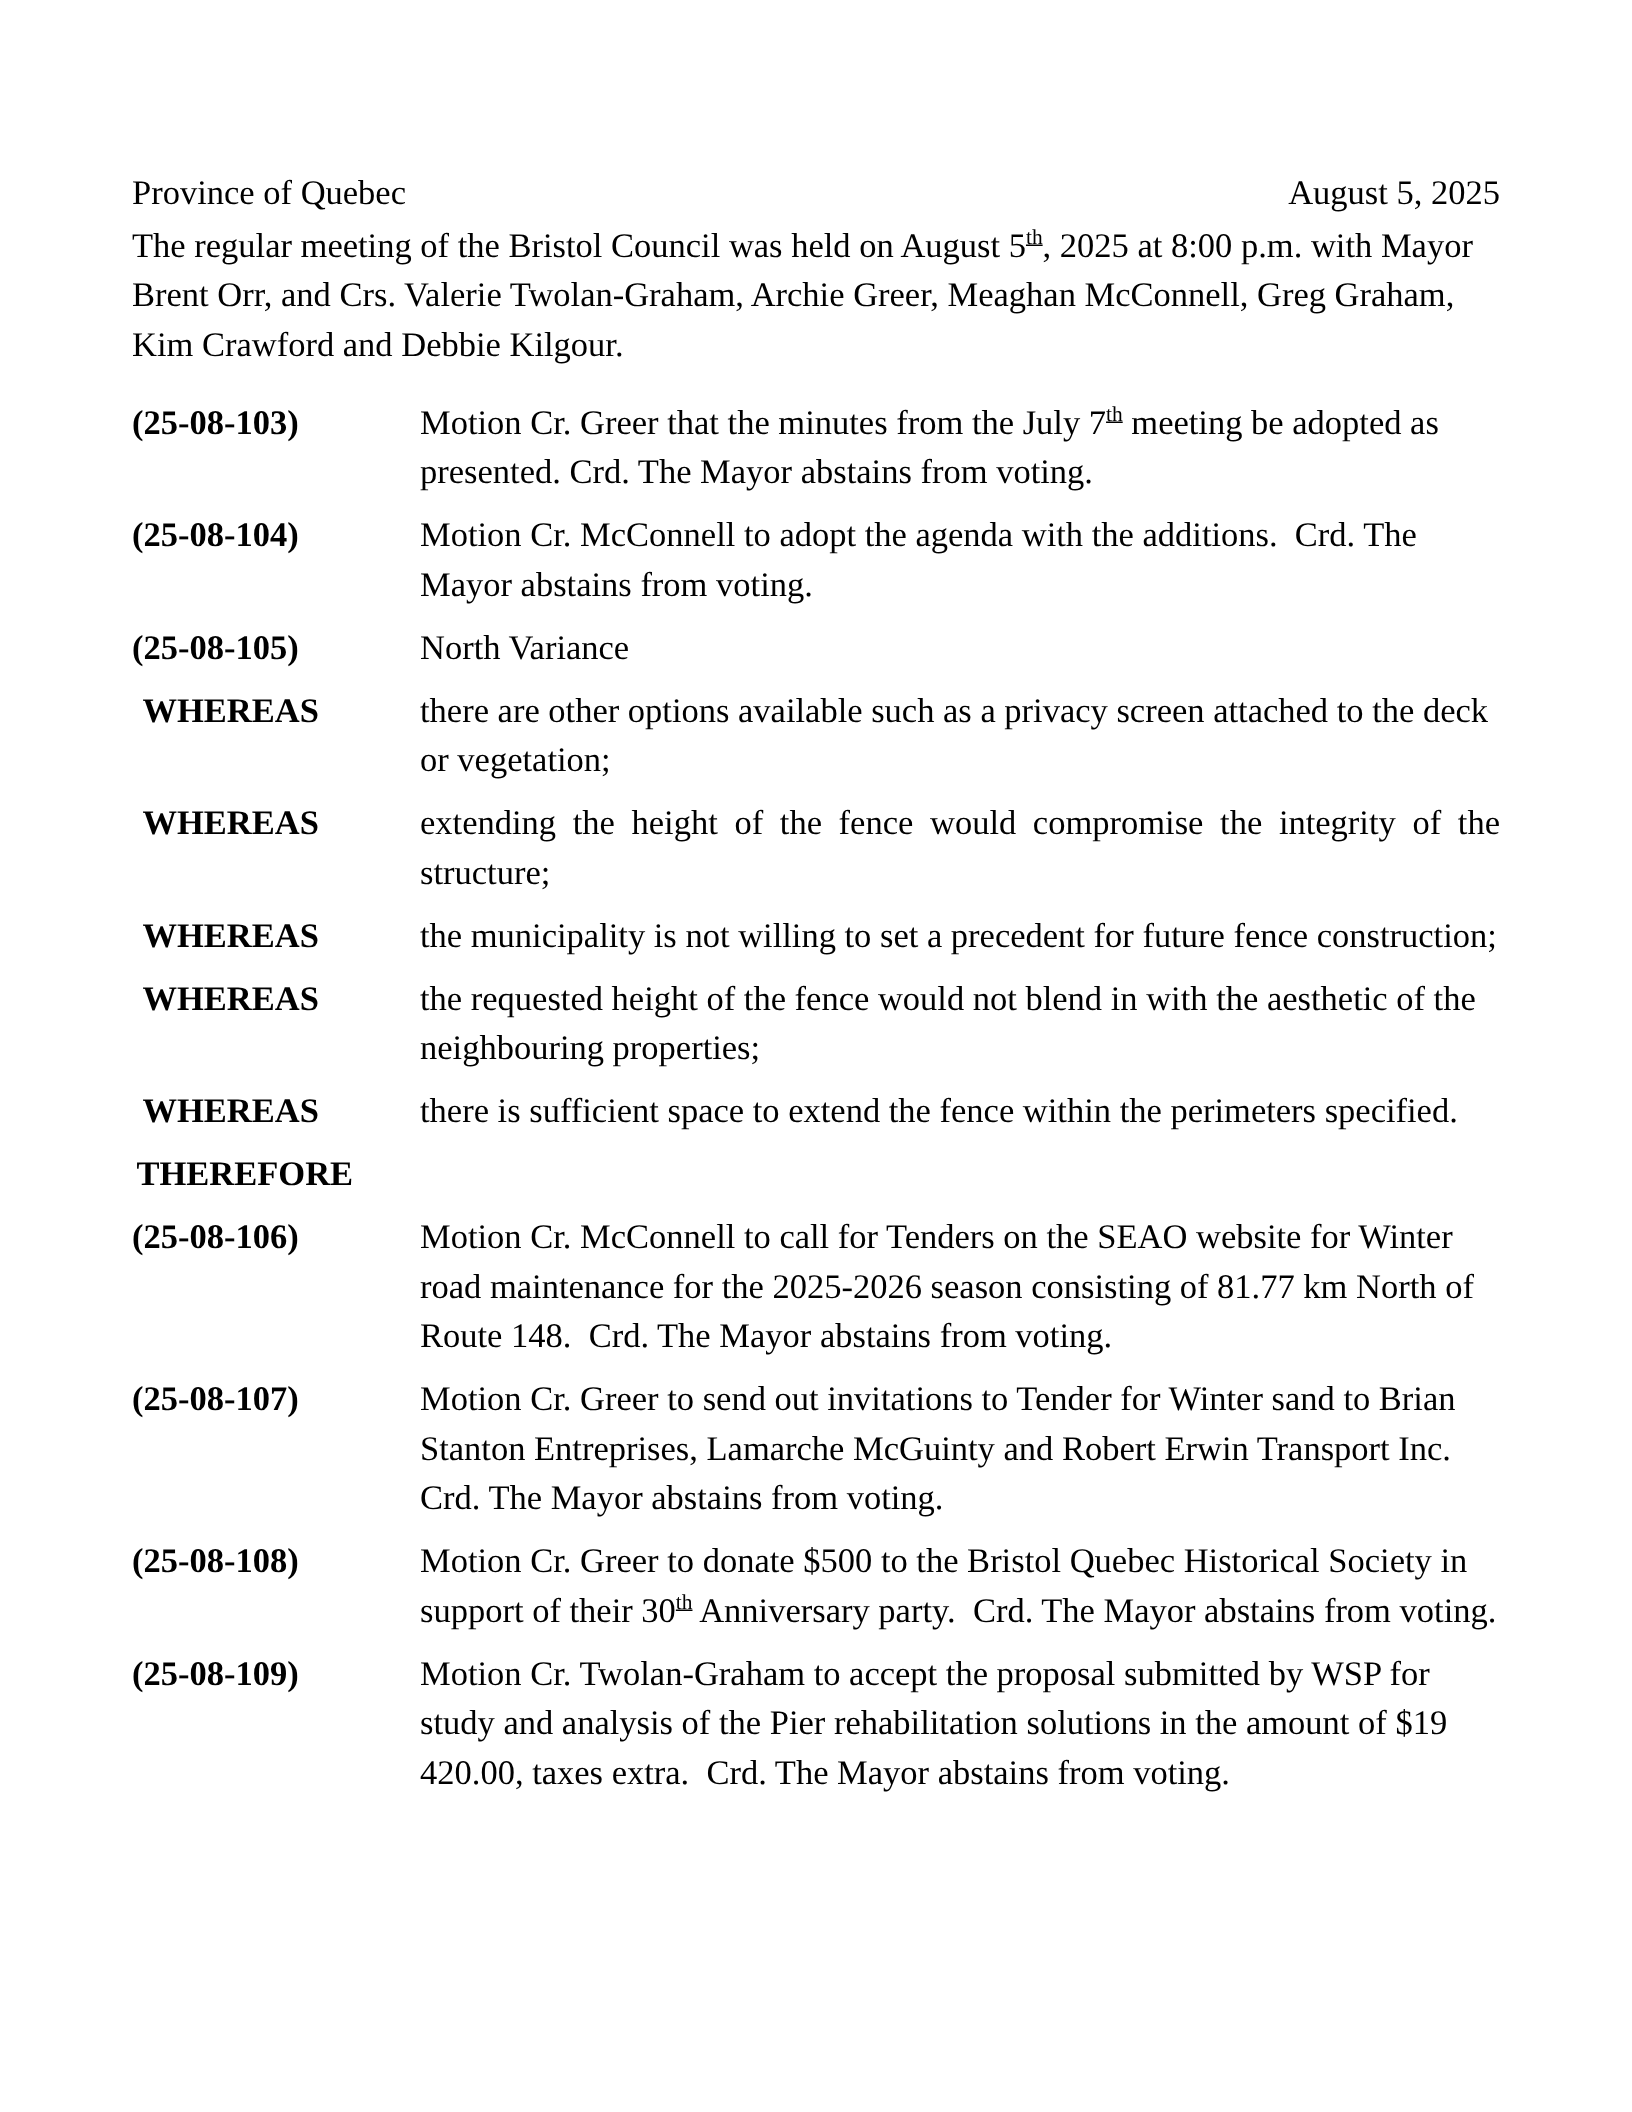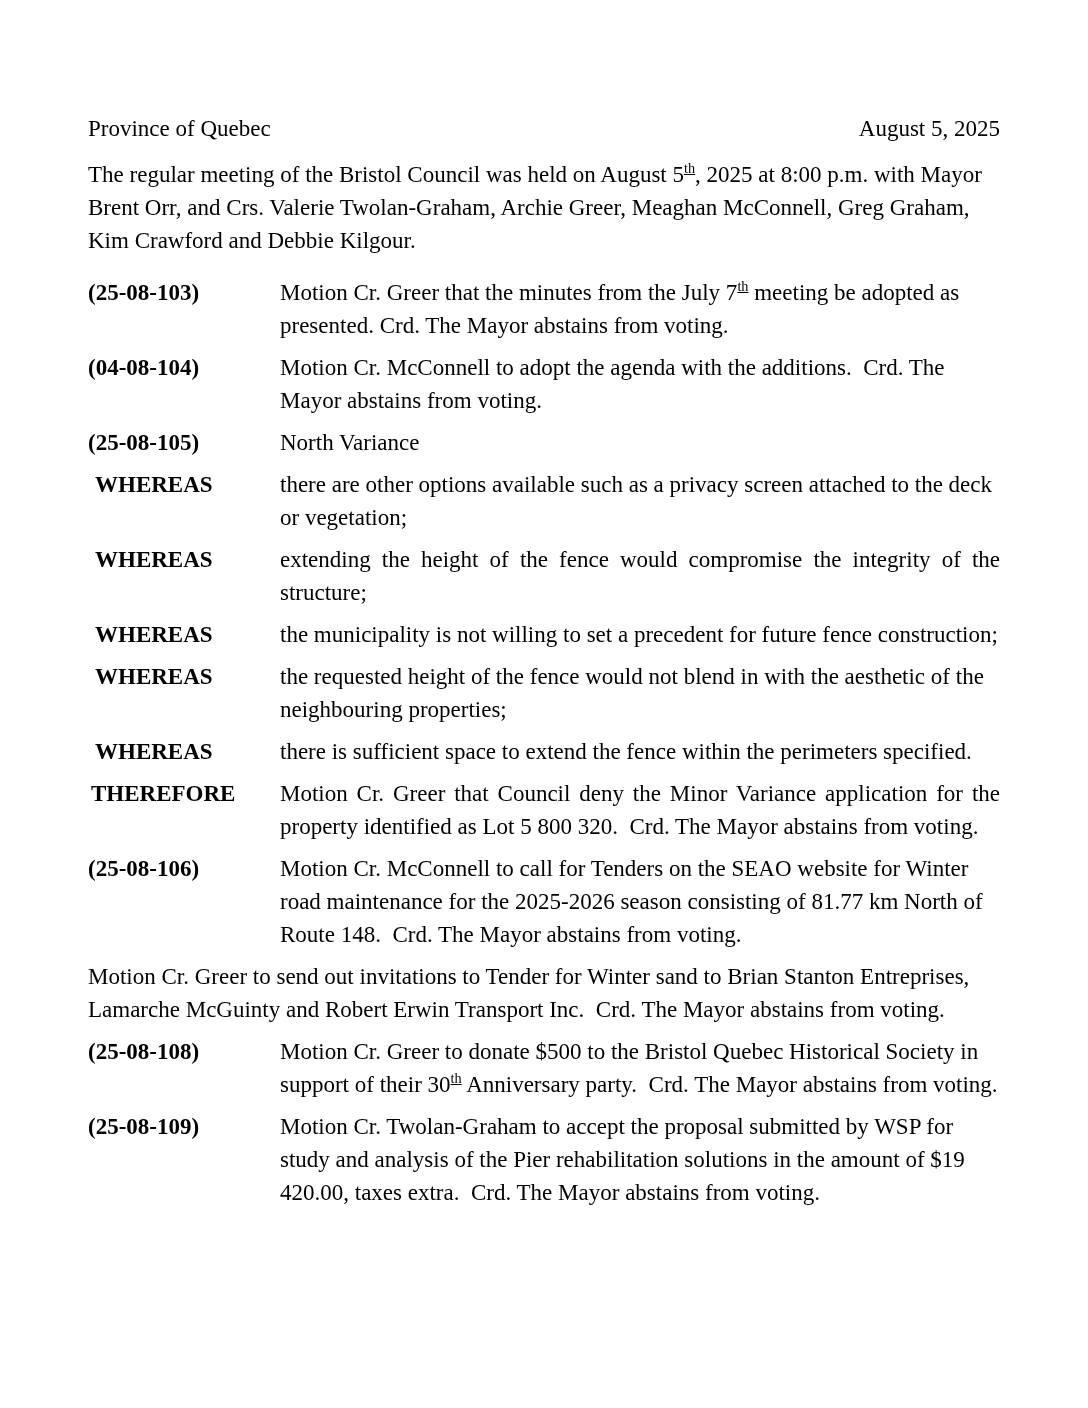--- a/index.html
+++ b/index.html
@@ -17,21 +17,21 @@
     font-family: "Liberation Serif", "DejaVu Serif", serif;
     font-size: 23px;
     line-height: 33px;
     color: #000000;
     overflow: hidden;
   }
   .header-row {
     display: flex;
     justify-content: space-between;
     align-items: baseline;
-    margin-bottom: 13px;
+    margin-bottom: 2px;
   }
   .intro {
     margin: 0 0 19px 0;
     white-space: pre-wrap;
   }
   .minute-item {
     display: flex;
     margin-bottom: 9px;
   }
   .minute-item .item-label {
@@ -66,21 +66,21 @@
   </div>
 
   <p class="intro"><span>The regular meeting of the Bristol Council was held on August 5</span><sup>th</sup><span>, 2025 at 8:00 p.m. with Mayor Brent Orr, and Crs. Valerie Twolan-Graham, Archie Greer, Meaghan McConnell, Greg Graham, Kim Crawford and Debbie Kilgour.</span></p>
 
   <div class="minute-item">
     <span class="item-label">(25-08-103)</span>
     <div class="item-text"><span>Motion Cr. Greer that the minutes from the July 7</span><sup>th</sup><span> meeting be adopted as presented. Crd. The Mayor abstains from voting.</span></div>
   </div>
 
   <div class="minute-item">
-    <span class="item-label">(04-08-104)</span>
+    <span class="item-label">(25-08-104)</span>
     <div class="item-text">Motion Cr. McConnell to adopt the agenda with the additions.  Crd. The Mayor abstains from voting.</div>
   </div>
 
   <div class="minute-item">
     <span class="item-label">(25-08-105)</span>
     <div class="item-text">North Variance</div>
   </div>
 
   <div class="minute-item">
     <span class="item-label pad-sm">WHEREAS</span>
@@ -102,29 +102,29 @@
     <div class="item-text">the requested height of the fence would not blend in with the aesthetic of the neighbouring properties;</div>
   </div>
 
   <div class="minute-item">
     <span class="item-label pad-sm">WHEREAS</span>
     <div class="item-text">there is sufficient space to extend the fence within the perimeters specified.</div>
   </div>
 
   <div class="minute-item justify">
     <span class="item-label pad-xs">THEREFORE</span>
-    <div class="item-text">Motion Cr. Greer that Council deny the Minor Variance application for the property identified as Lot 5 800 320.  Crd. The Mayor abstains from voting.</div>
   </div>
 
   <div class="minute-item">
     <span class="item-label">(25-08-106)</span>
     <div class="item-text">Motion Cr. McConnell to call for Tenders on the SEAO website for Winter road maintenance for the 2025-2026 season consisting of 81.77 km North of Route 148.  Crd. The Mayor abstains from voting.</div>
   </div>
 
   <div class="minute-item">
+    <span class="item-label">(25-08-107)</span>
     <div class="item-text">Motion Cr. Greer to send out invitations to Tender for Winter sand to Brian Stanton Entreprises, Lamarche McGuinty and Robert Erwin Transport Inc.  Crd. The Mayor abstains from voting.</div>
   </div>
 
   <div class="minute-item">
     <span class="item-label">(25-08-108)</span>
     <div class="item-text"><span>Motion Cr. Greer to donate $500 to the Bristol Quebec Historical Society in support of their 30</span><sup>th</sup><span> Anniversary party.  Crd. The Mayor abstains from voting.</span></div>
   </div>
 
   <div class="minute-item">
     <span class="item-label">(25-08-109)</span>

